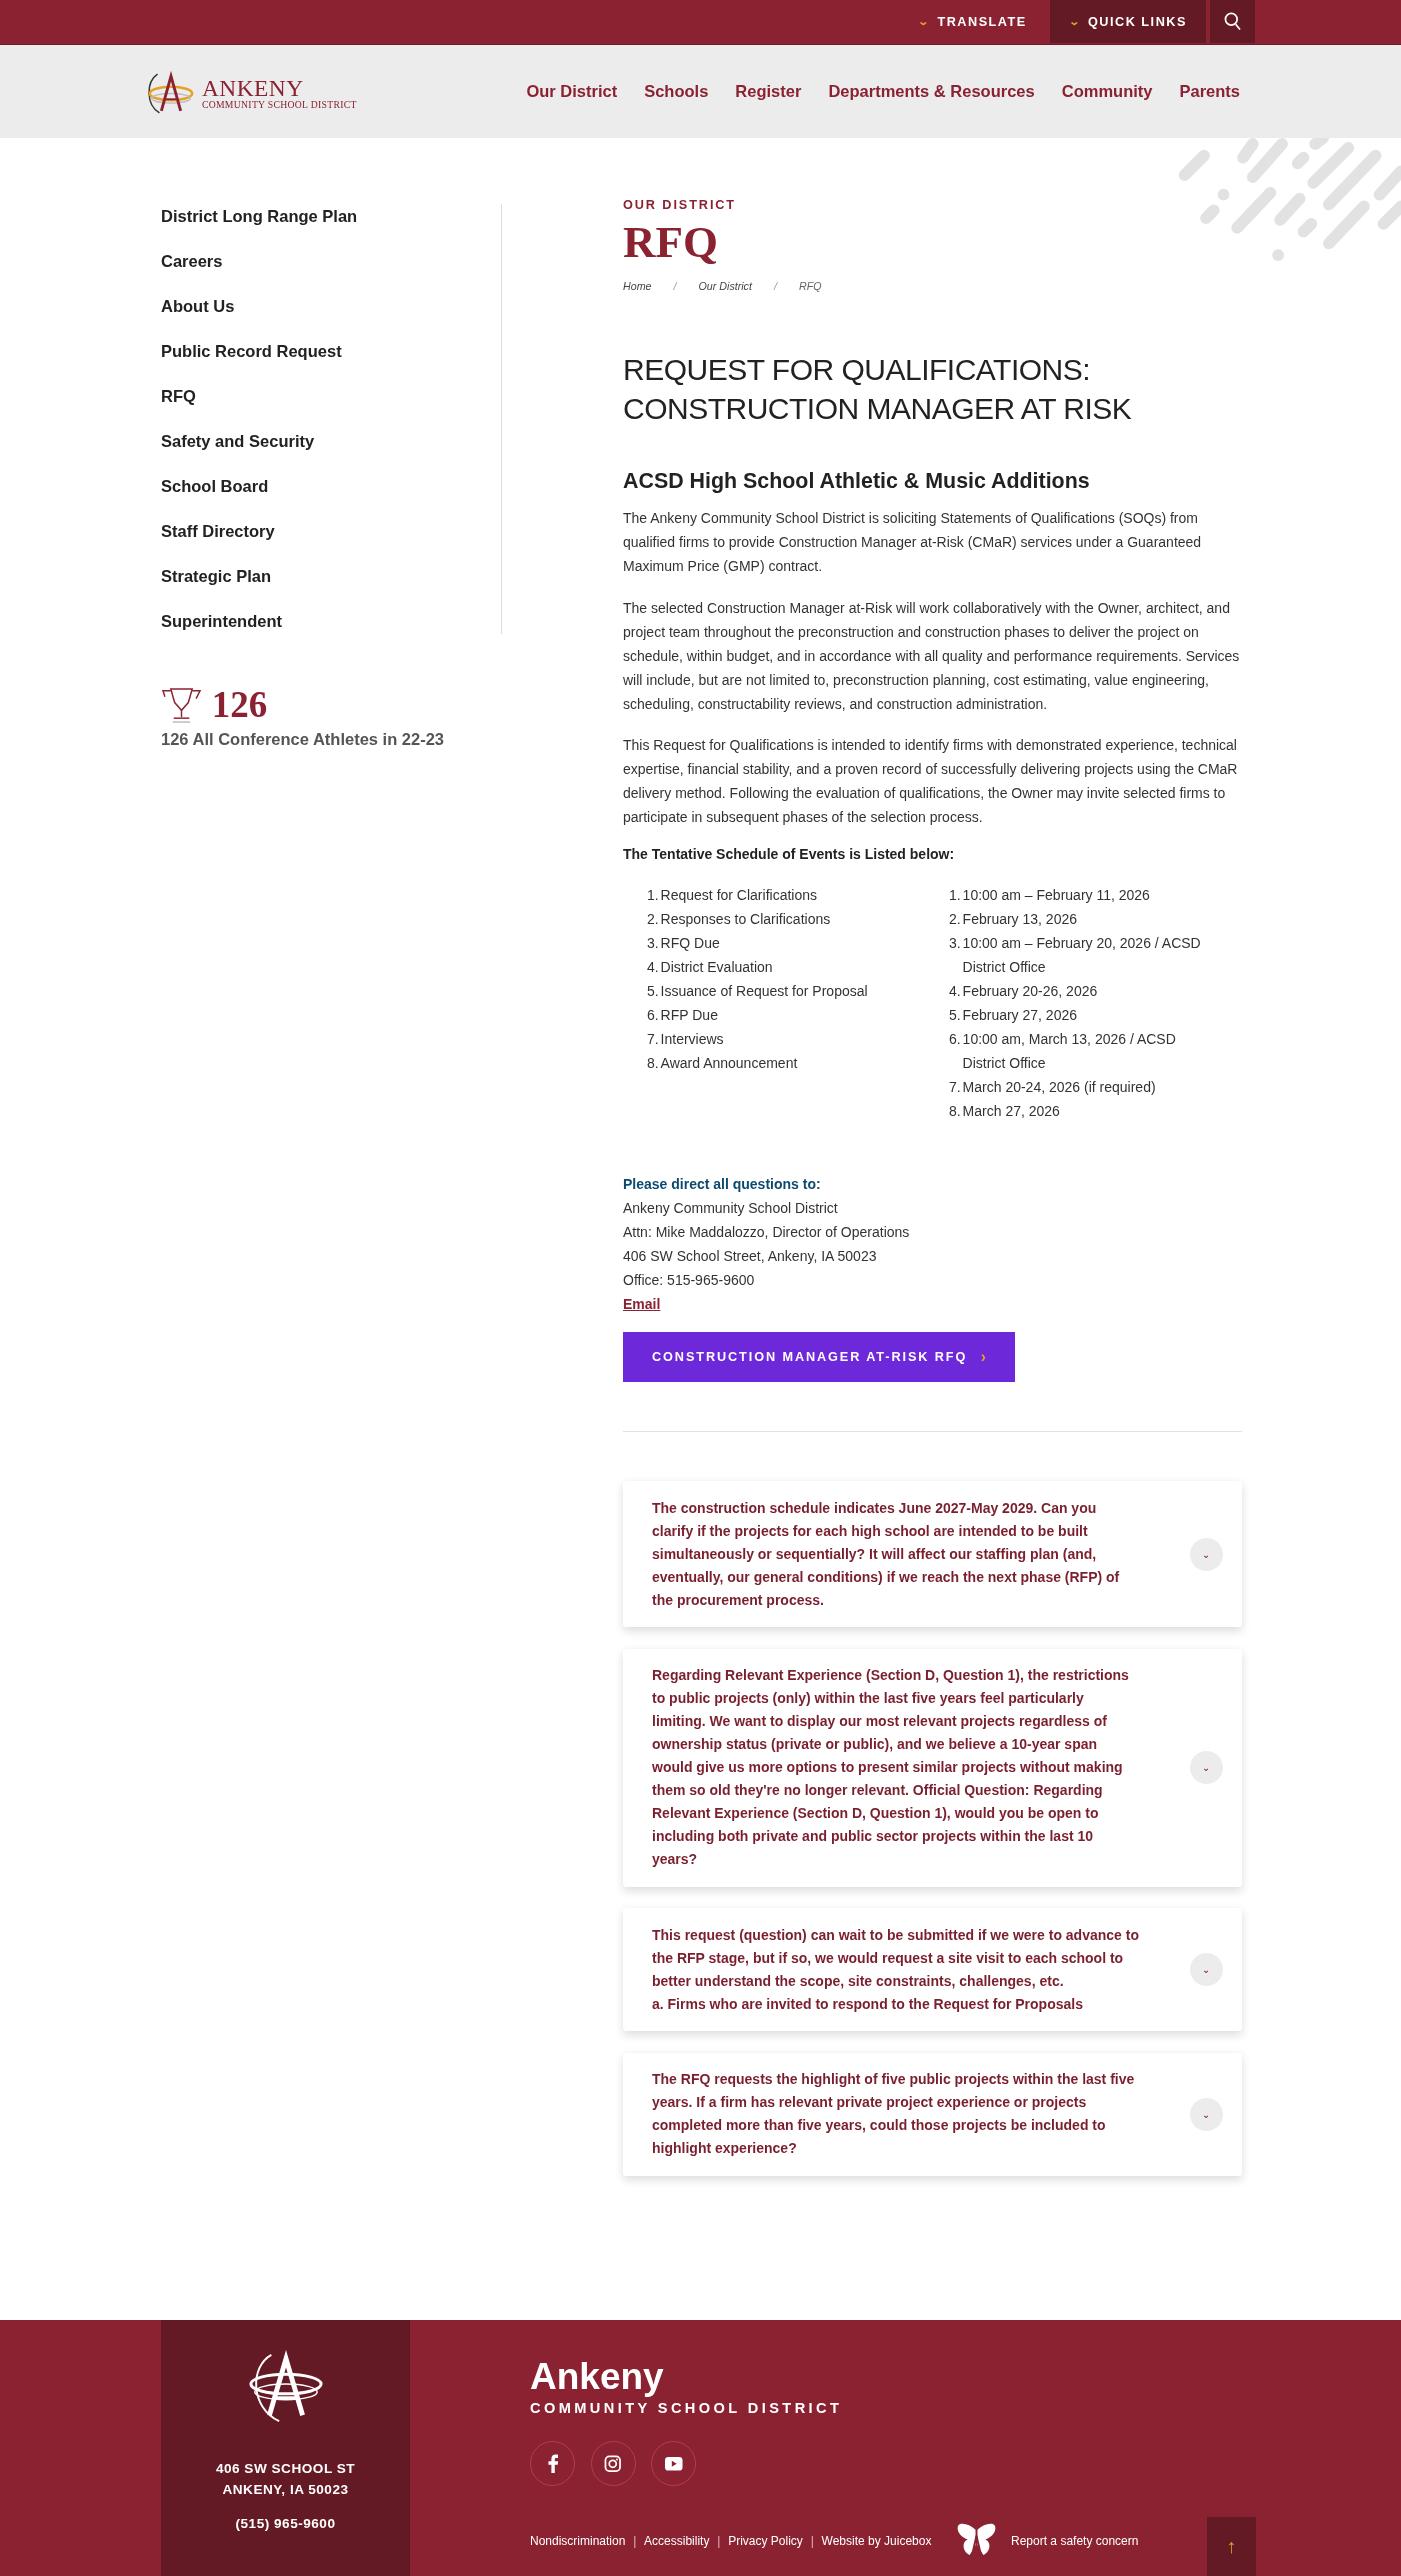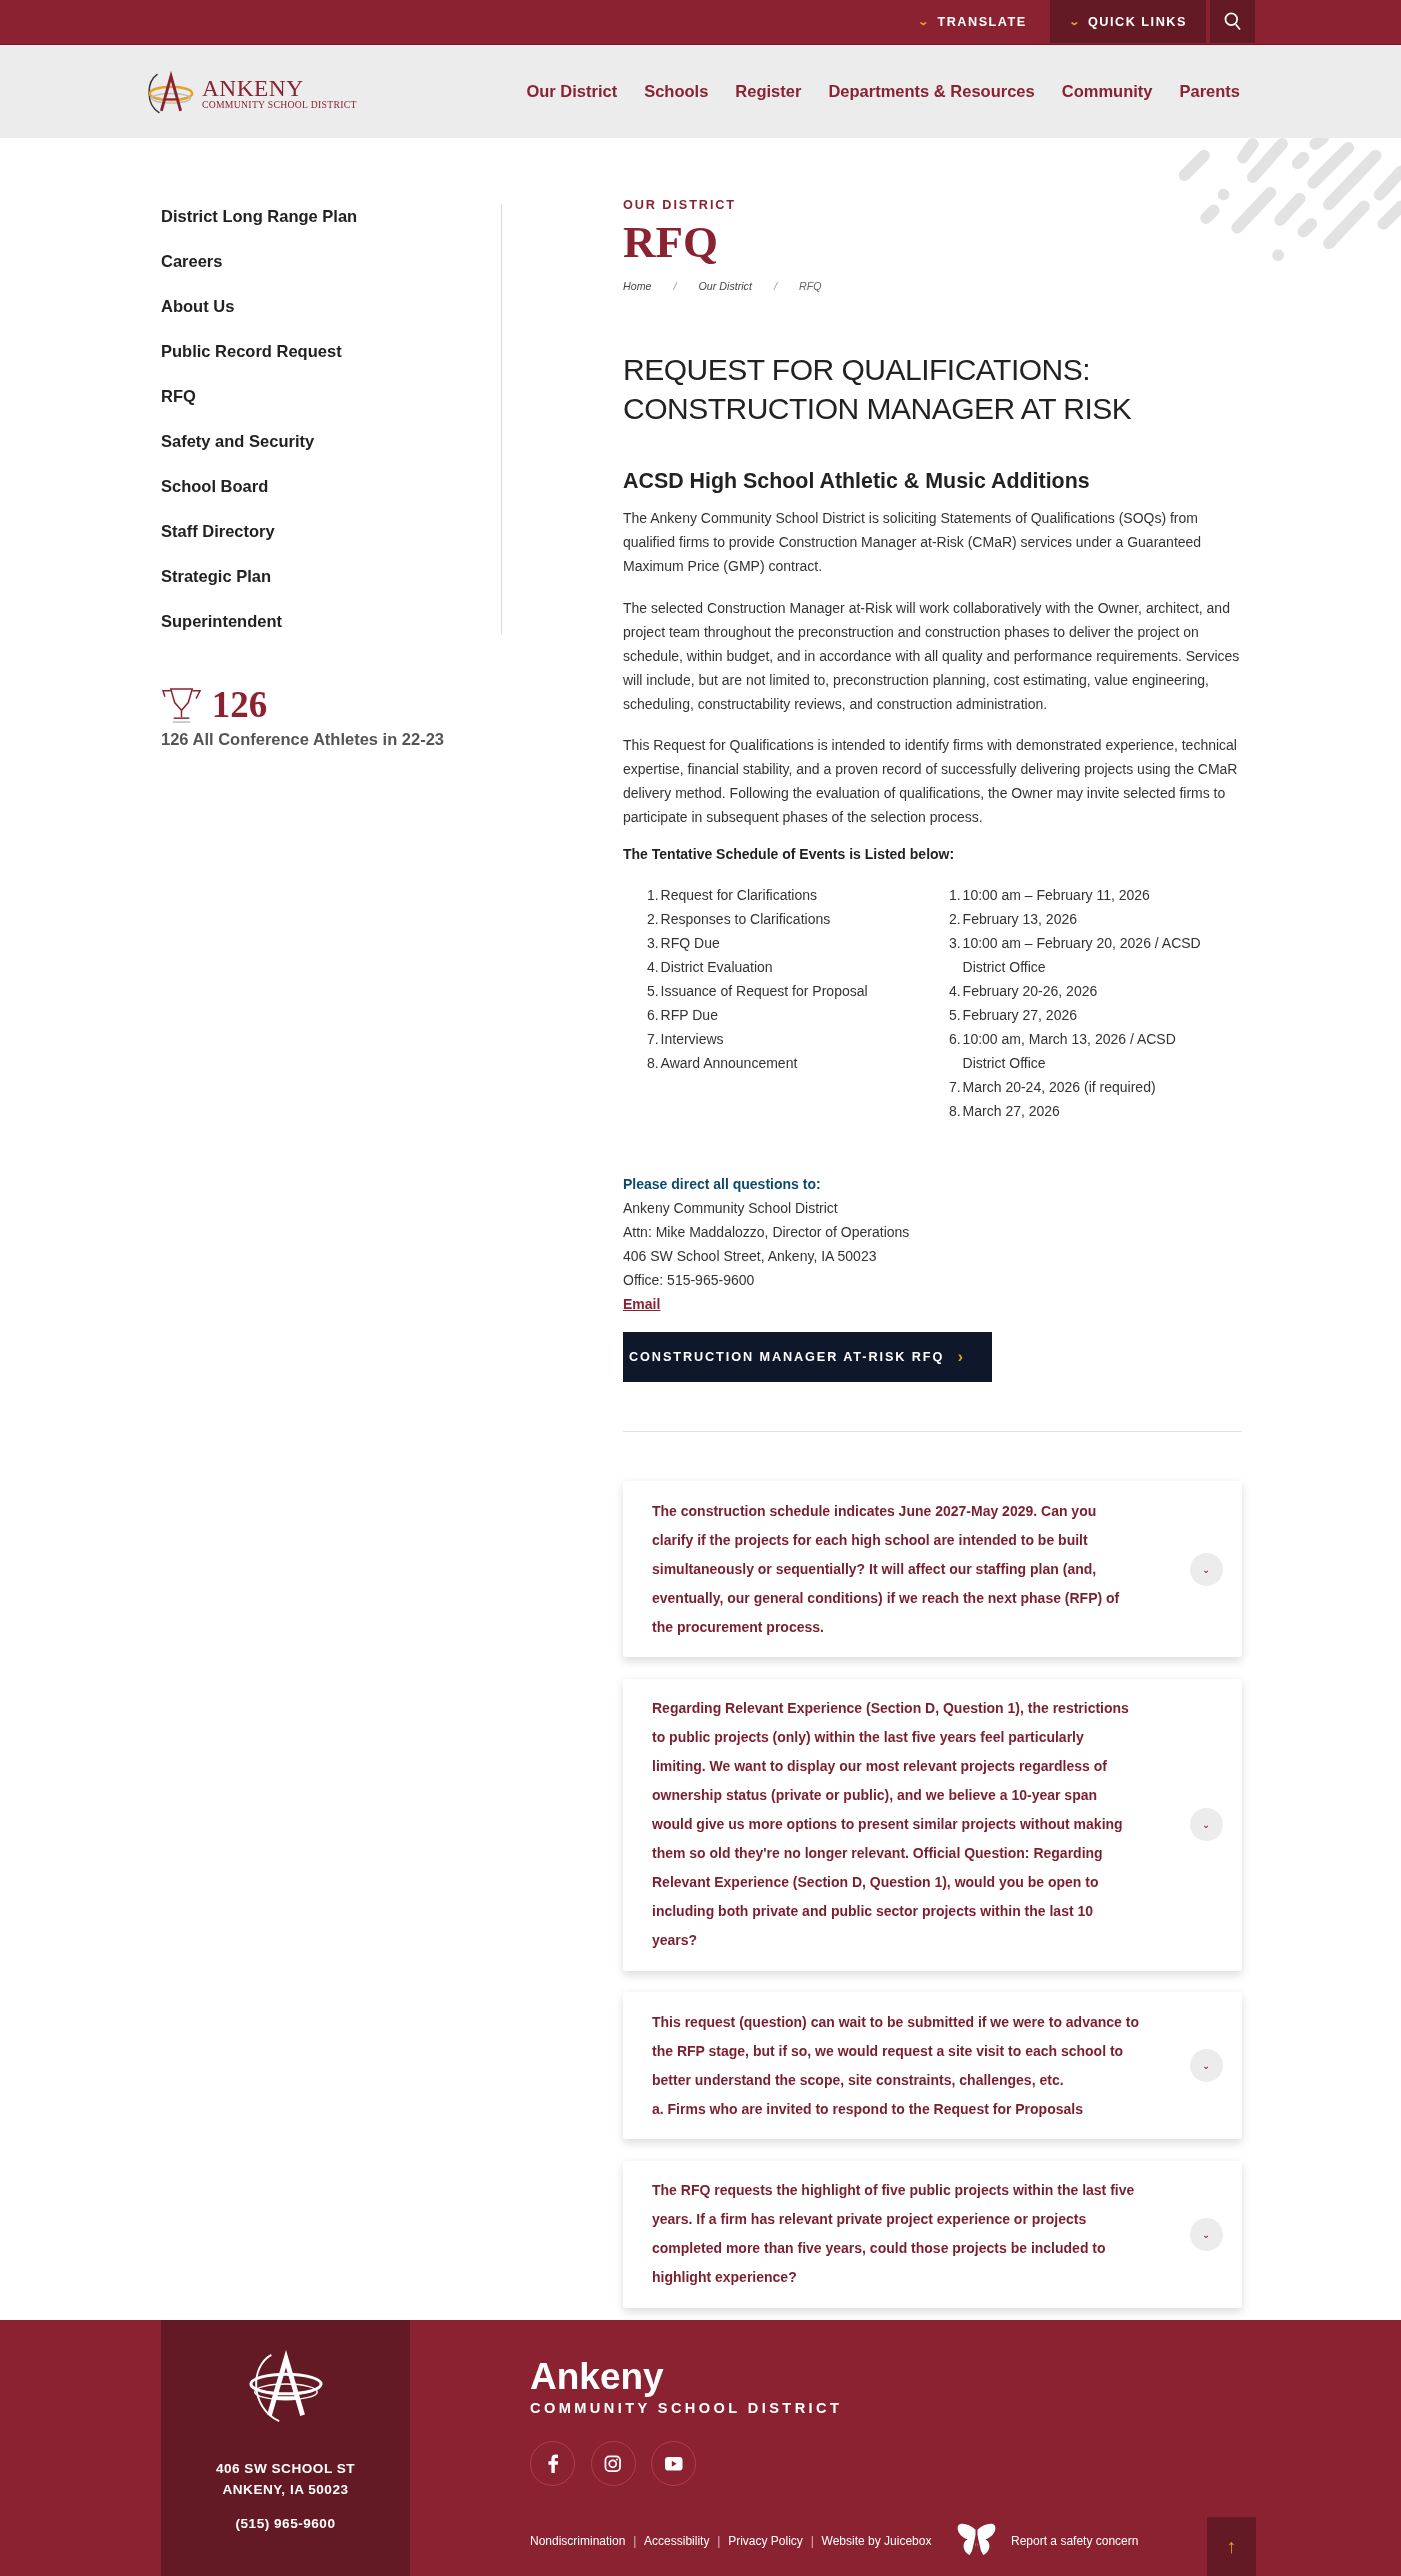--- a/index.html
+++ b/index.html
@@ -53,27 +53,27 @@
   .schedule { display: flex; margin-top: 21.4px; font-size: 14px; line-height: 24px; color: #333; }
   .schedule ol { list-style: none; }
   .schedule .col-left { margin-left: 24px; width: 302px; }
   .schedule .col-right { width: 263px; }
   .schedule li { display: flex; }
   .schedule li .n { width: 13.6px; flex: none; }
 
   .contact { margin-top: 49px; font-size: 14px; line-height: 24px; color: #333; }
   .contact .bold { font-weight: bold; color: #0c4a6e; }
   .contact a { color: #8a2232; font-weight: bold; text-decoration: underline; cursor: pointer; }
-  .cta { margin-top: 15.6px; display: inline-flex; align-items: center; gap: 13.6px; background: #0f172a; color: #fff; font-size: 12.7px; font-weight: bold; letter-spacing: 1.9px; padding: 0 27px 0 6px; height: 50px; cursor: pointer; border: none; }
+  .cta { margin-top: 15.6px; display: inline-flex; align-items: center; gap: 13.6px; background: #6d28d9; color: #fff; font-size: 12.7px; font-weight: bold; letter-spacing: 1.9px; padding: 0 27px 0 29px; height: 50px; cursor: pointer; border: none; }
   .cta .arr { color: #e6a126; font-size: 15.6px; }
   .divider { margin-top: 49px; border-top: 1px solid #e2e2e2; }
 
   .faq { margin-top: 49px; }
   .faq-item { background: #fff; box-shadow: 0 3.9px 9.7px rgba(0,0,0,0.14); border-radius: 2.9px; margin-bottom: 21.4px; padding: 15.6px 19.5px 15.6px 29px; display: flex; align-items: center; cursor: pointer; }
-  .faq-q { color: #7a1f2e; font-weight: bold; font-size: 14px; line-height: 29px; width: 487px; }
+  .faq-q { color: #7a1f2e; font-weight: bold; font-size: 14px; line-height: 23px; width: 487px; }
   .faq-toggle { margin-left: auto; width: 33px; height: 33px; border-radius: 50%; background: #ececec; display: flex; align-items: center; justify-content: center; color: #8a2232; font-size: 9.7px; flex: none; }
 
   
   .footer { position: absolute; top: 2320px; left: 0; width: 1401px; height: 256px; background: #8a2232; }
   .footer-left { position: absolute; left: 161px; top: 0; width: 249px; height: 256px; background: #641a24; text-align: center; color: #fff; }
   .footer-emblem { margin-top: 27px; width: 88px; height: 80px; }
   .footer-addr { margin-top: 27px; font-weight: bold; font-size: 13.6px; line-height: 21.4px; letter-spacing: 0.5px; }
   .footer-phone { margin-top: 15.6px; font-weight: bold; font-size: 13.6px; letter-spacing: 0.5px; }
   .footer-brand { position: absolute; left: 530px; top: 37px; color: #fff; }
   .footer-brand .big { font-size: 37px; font-weight: bold; line-height: 39px; }

